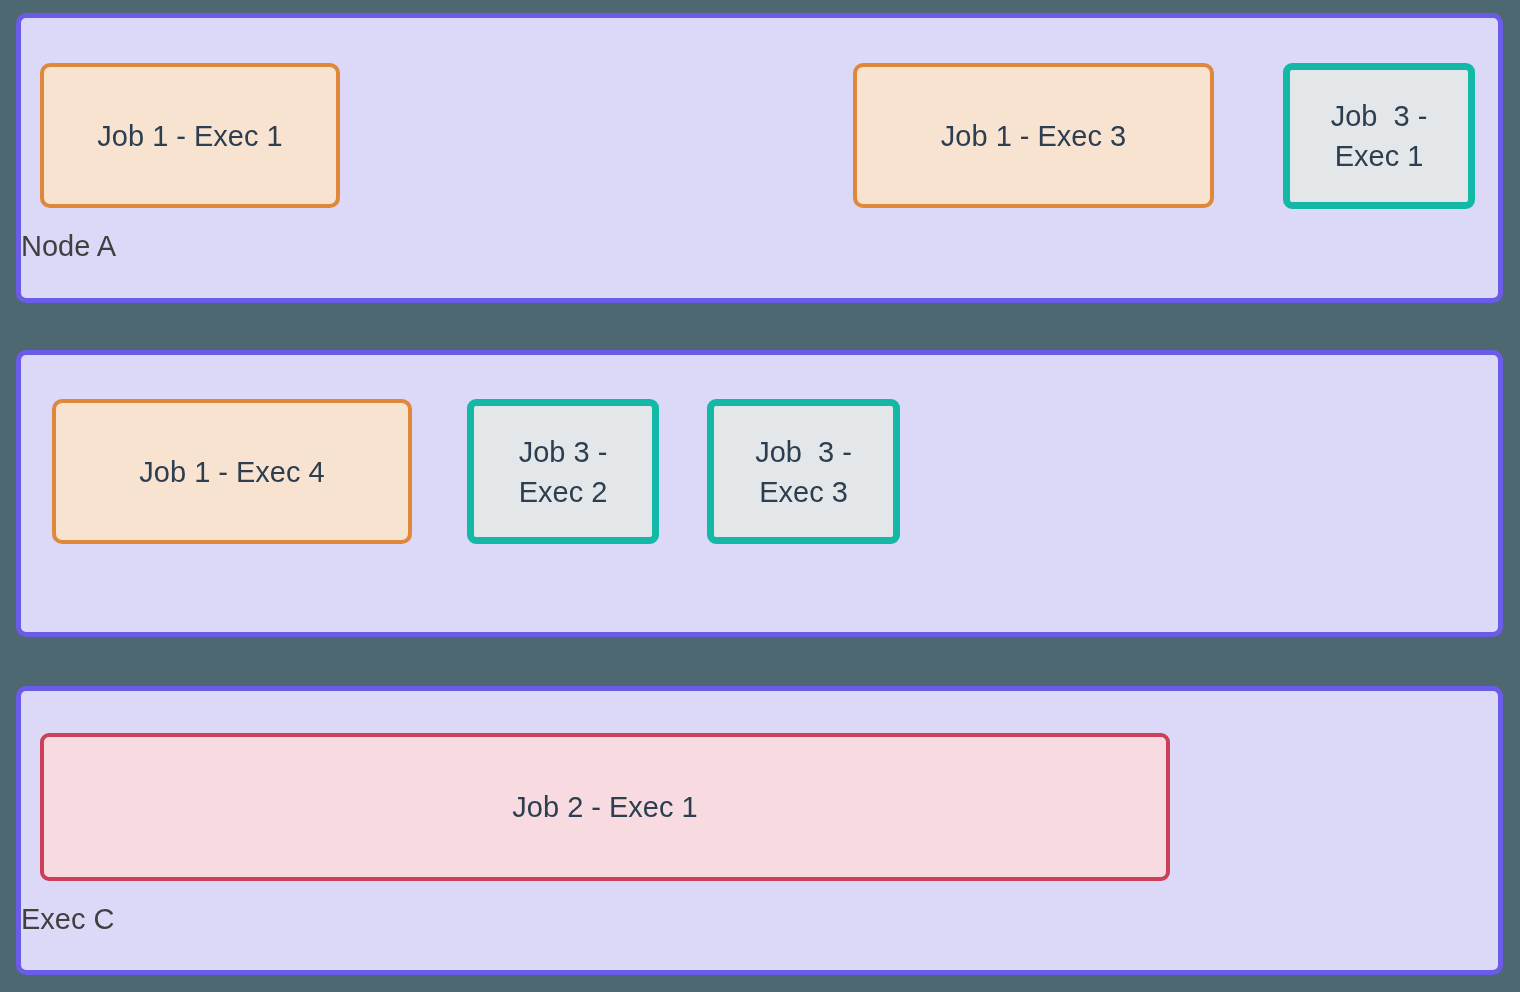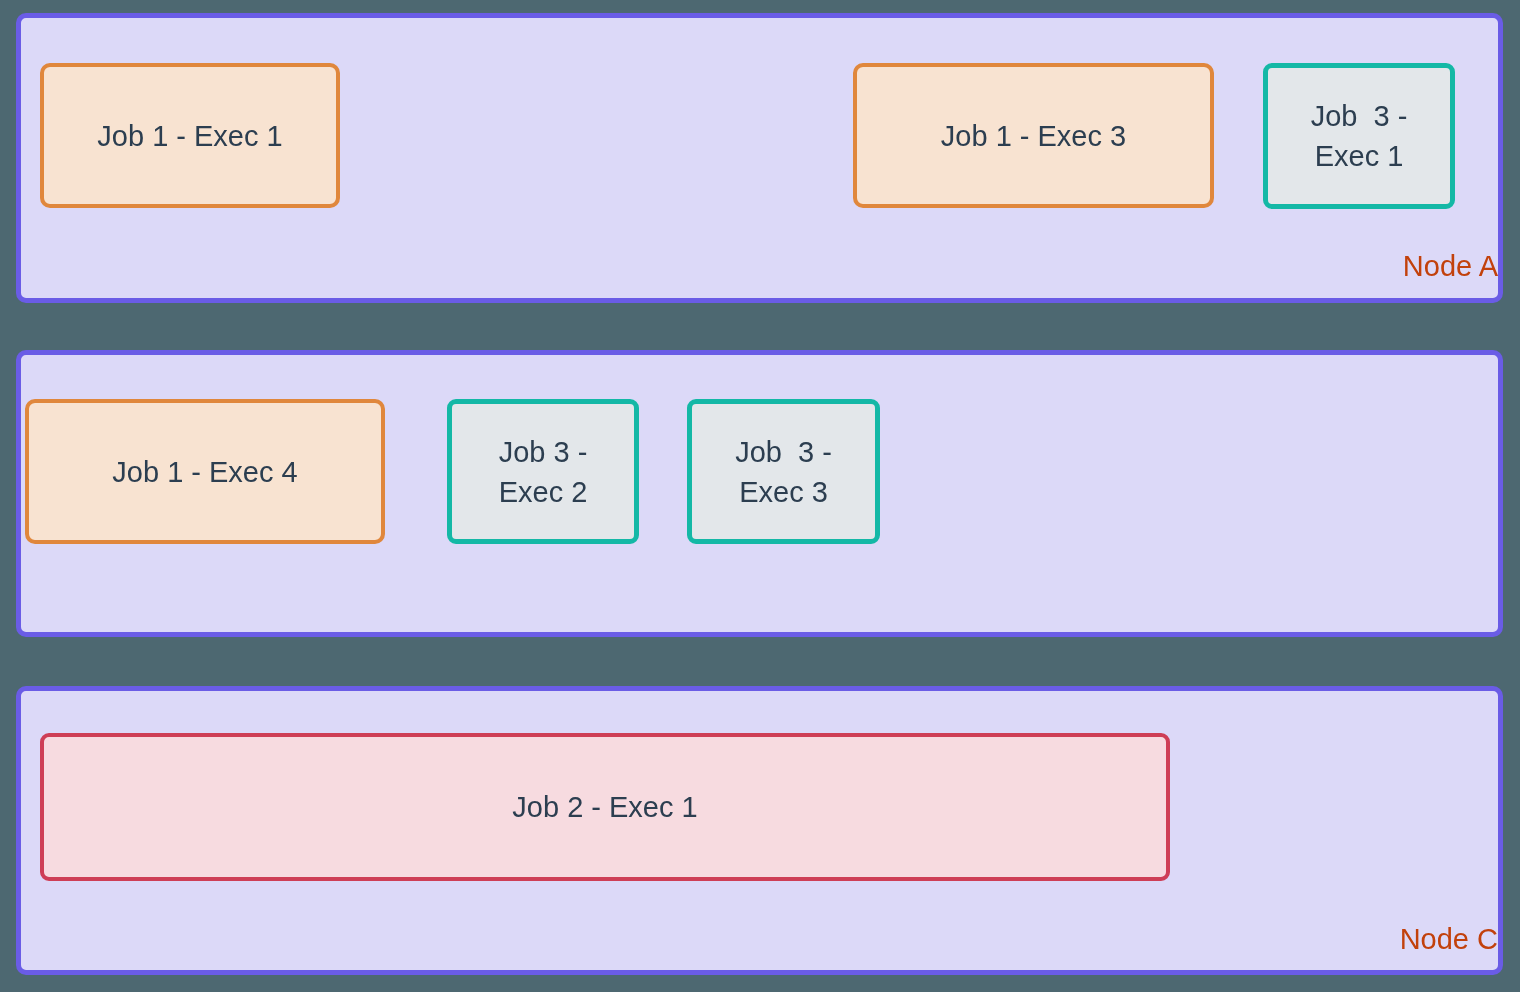--- a/index.html
+++ b/index.html
@@ -24,25 +24,25 @@
     border-radius: 10px;
   }
   #node-a { top: 13px;  height: 290px; }
   #node-b { top: 350px; height: 287px; }
   #node-c { top: 686px; height: 289px; }
 
   .node-label {
     position: absolute;
     left: 0;
     right: 0;
-    top: 232px;
-    text-align: right;
+    top: 212px;
+    text-align: left;
     font-size: 29px;
     font-weight: 500;
-    color: #c2410c;
+    color: #404040;
   }
 
   .exec {
     position: absolute;
     box-sizing: border-box;
     display: flex;
     align-items: center;
     justify-content: center;
     text-align: center;
     border-radius: 10px;
@@ -53,37 +53,38 @@
     color: #2c3e50;
     line-height: 40px;
     white-space: pre-wrap;
   }
   .exec--job1 {
     background: #f8e3d1;
     border: 4px solid #e0873c;
   }
   .exec--job3 {
     background: #e3e7ea;
-    border: 5px solid #14b8a6;
+    border: 7px solid #14b8a6;
     border-radius: 9px;
+    margin-left: 20px;
   }
   .exec--job2 {
     background: #f7dbe0;
     border: 4px solid #ce3e56;
     border-radius: 9px;
   }
 
   
   .a-e1 { left: 19px;   top: 45px; width: 300px;  height: 145px; }
   .a-e2 { left: 426px;  top: 45px; width: 360px;  height: 145px; }
   .a-e3 { left: 832px;  top: 45px; width: 361px;  height: 145px; }
   .a-e4 { left: 1242px; top: 45px; width: 192px;  height: 146px; }
 
   
-  .b-e1 { left: 4px;   top: 44px; width: 360px;  height: 145px; }
+  .b-e1 { left: 31px;   top: 44px; width: 360px;  height: 145px; }
   .b-e2 { left: 426px;  top: 44px; width: 192px;  height: 145px; }
   .b-e3 { left: 666px;  top: 44px; width: 193px;  height: 145px; }
 
   
   .c-e1 { left: 19px;   top: 42px; width: 1130px; height: 148px; }
 </style>
 </head>
 <body>
 
 <div class="node" id="node-a">
@@ -111,14 +112,14 @@
   <div class="exec exec--job3 b-e3">
     <span class="exec-label">Job  3 -
 Exec 3</span>
   </div>
 </div>
 
 <div class="node" id="node-c">
   <div class="exec exec--job2 c-e1">
     <span class="exec-label">Job 2 - Exec 1</span>
   </div>
-  <div class="node-label">Node C</div>
+  <div class="node-label">Exec C</div>
 </div>
 
 </body></html>

